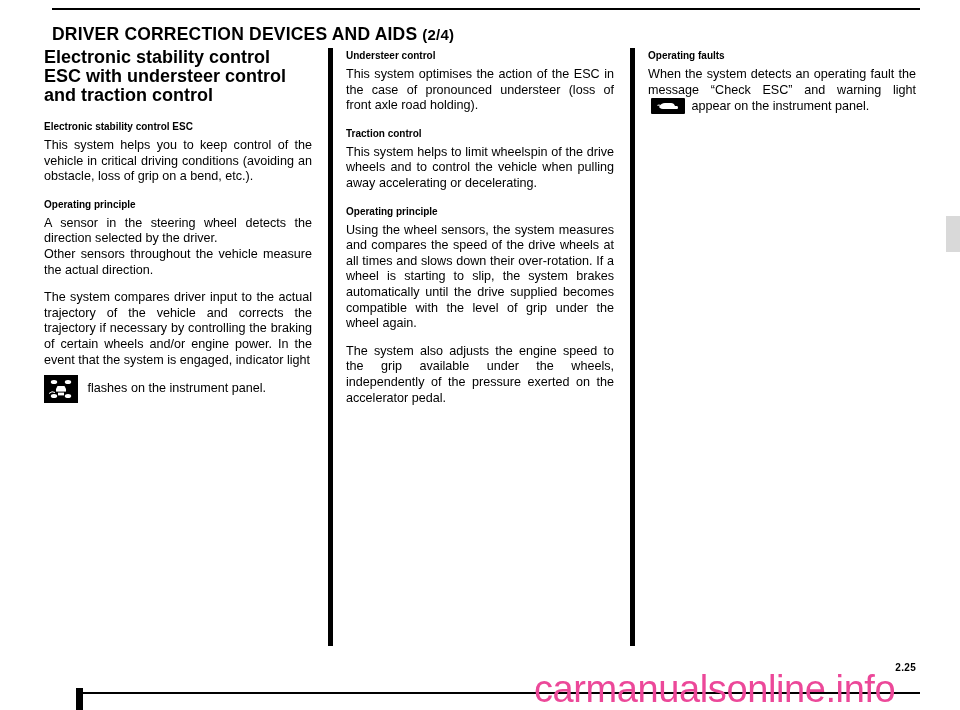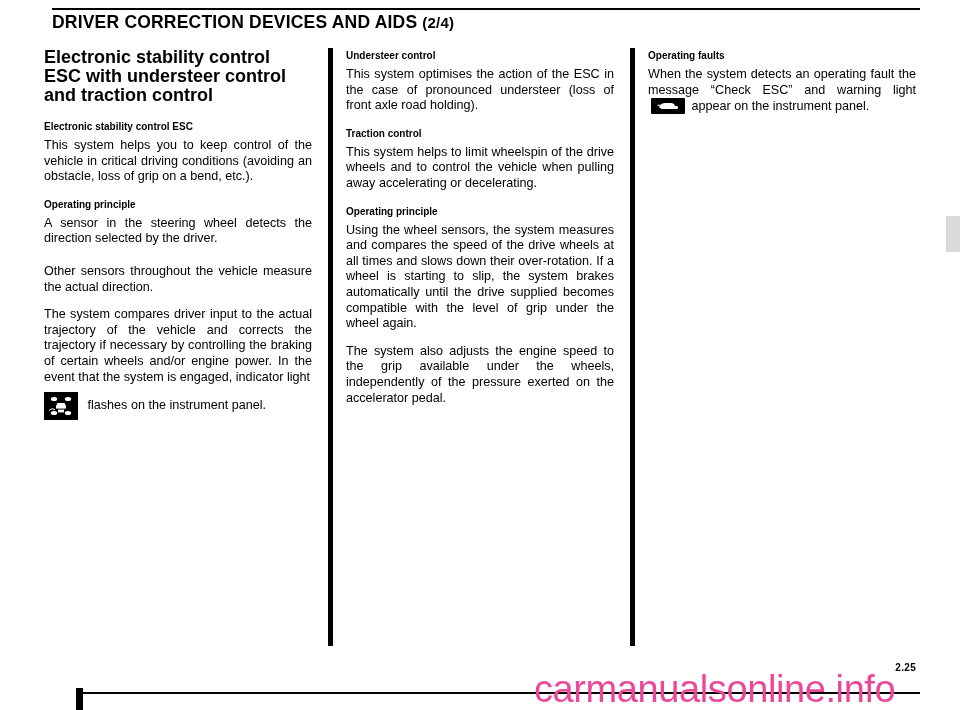--- a/index.html
+++ b/index.html
@@ -32,21 +32,21 @@
     left: 52px;
     top: 8px;
     width: 868px;
     height: 2px;
     background: #000;
   }
   .header-title {
     font-size: 17.5px;
     font-weight: bold;
     letter-spacing: 0.2px;
-    padding-top: 2px;
+    padding-top: 14px;
     white-space: nowrap;
   }
   .header-title .sub {
     font-size: 15px;
     font-weight: bold;
   }
   
   .col {
     position: absolute;
     top: 48px;
@@ -80,21 +80,21 @@
     font-weight: bold;
     margin: 0 0 3px 0;
     line-height: 16px;
     text-align: left;
   }
   p {
     margin: 0 0 12px 0;
     text-align: justify;
     text-justify: inter-word;
   }
-  p.tight { margin-bottom: 17px; }
+  p.tight { margin-bottom: 0; }
   .spacer-top { }
 
   
   .esc-icon {
     display: inline-block;
     vertical-align: middle;
     width: 34px;
     height: 28px;
     background: #000;
     position: relative;

